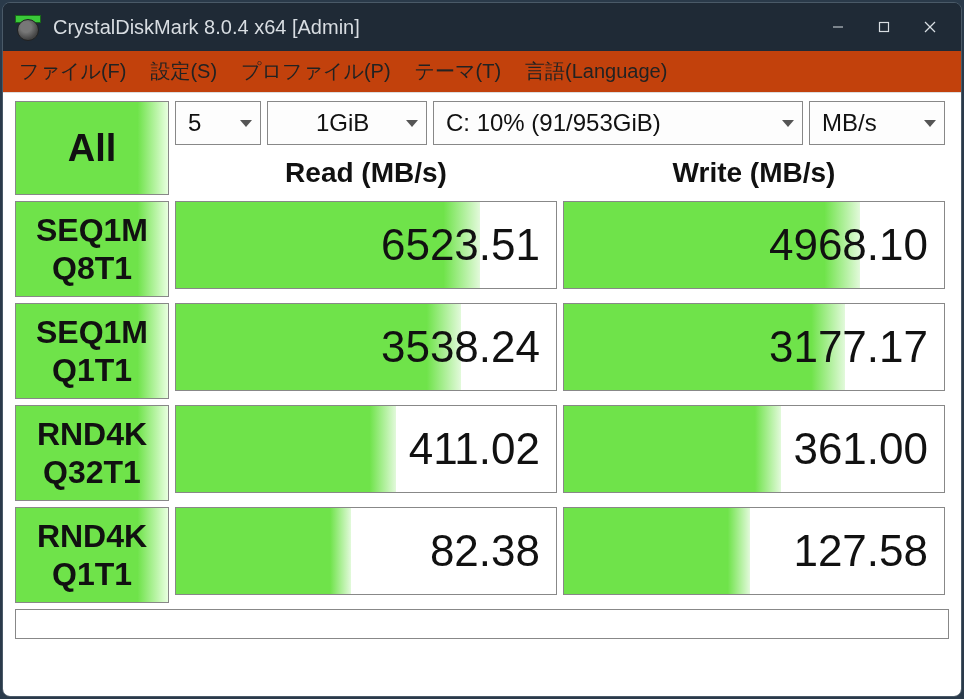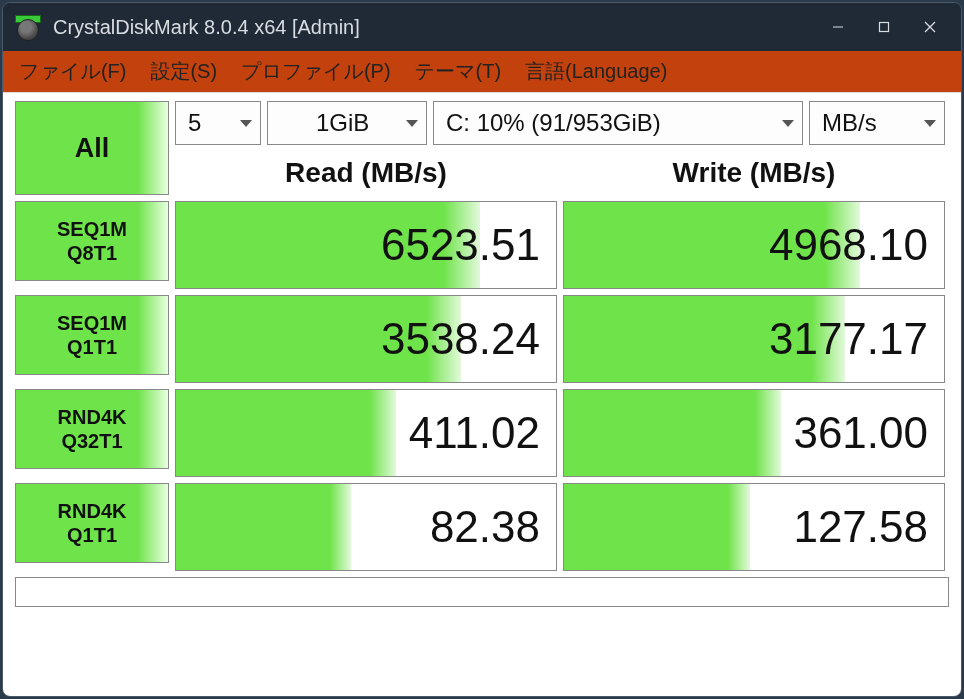--- a/index.html
+++ b/index.html
@@ -124,34 +124,34 @@
   color: #111;
 }
 
 .allbtn {
   grid-row: 1 / span 2;
   background: linear-gradient(to right, #6fe34a 0%, #6fe34a 80%, #e8ffe0 100%);
   border: 1px solid #888;
   display: flex;
   align-items: center;
   justify-content: center;
-  font-size: 27px;
+  font-size: 38px;
   font-weight: 700;
   color: #111;
 }
 
 .rowbtn {
   border: 1px solid #888;
   background: linear-gradient(to right, #6fe34a 0%, #6fe34a 80%, #e8ffe0 100%);
-  height: 80px;
+  height: 96px;
   display: flex;
   flex-direction: column;
   align-items: center;
   justify-content: center;
-  font-size: 20px;
+  font-size: 32px;
   font-weight: 700;
   color: #111;
   line-height: 1.2;
 }
 
 .cell {
   border: 1px solid #888;
   height: 88px;
   display: flex;
   align-items: center;

